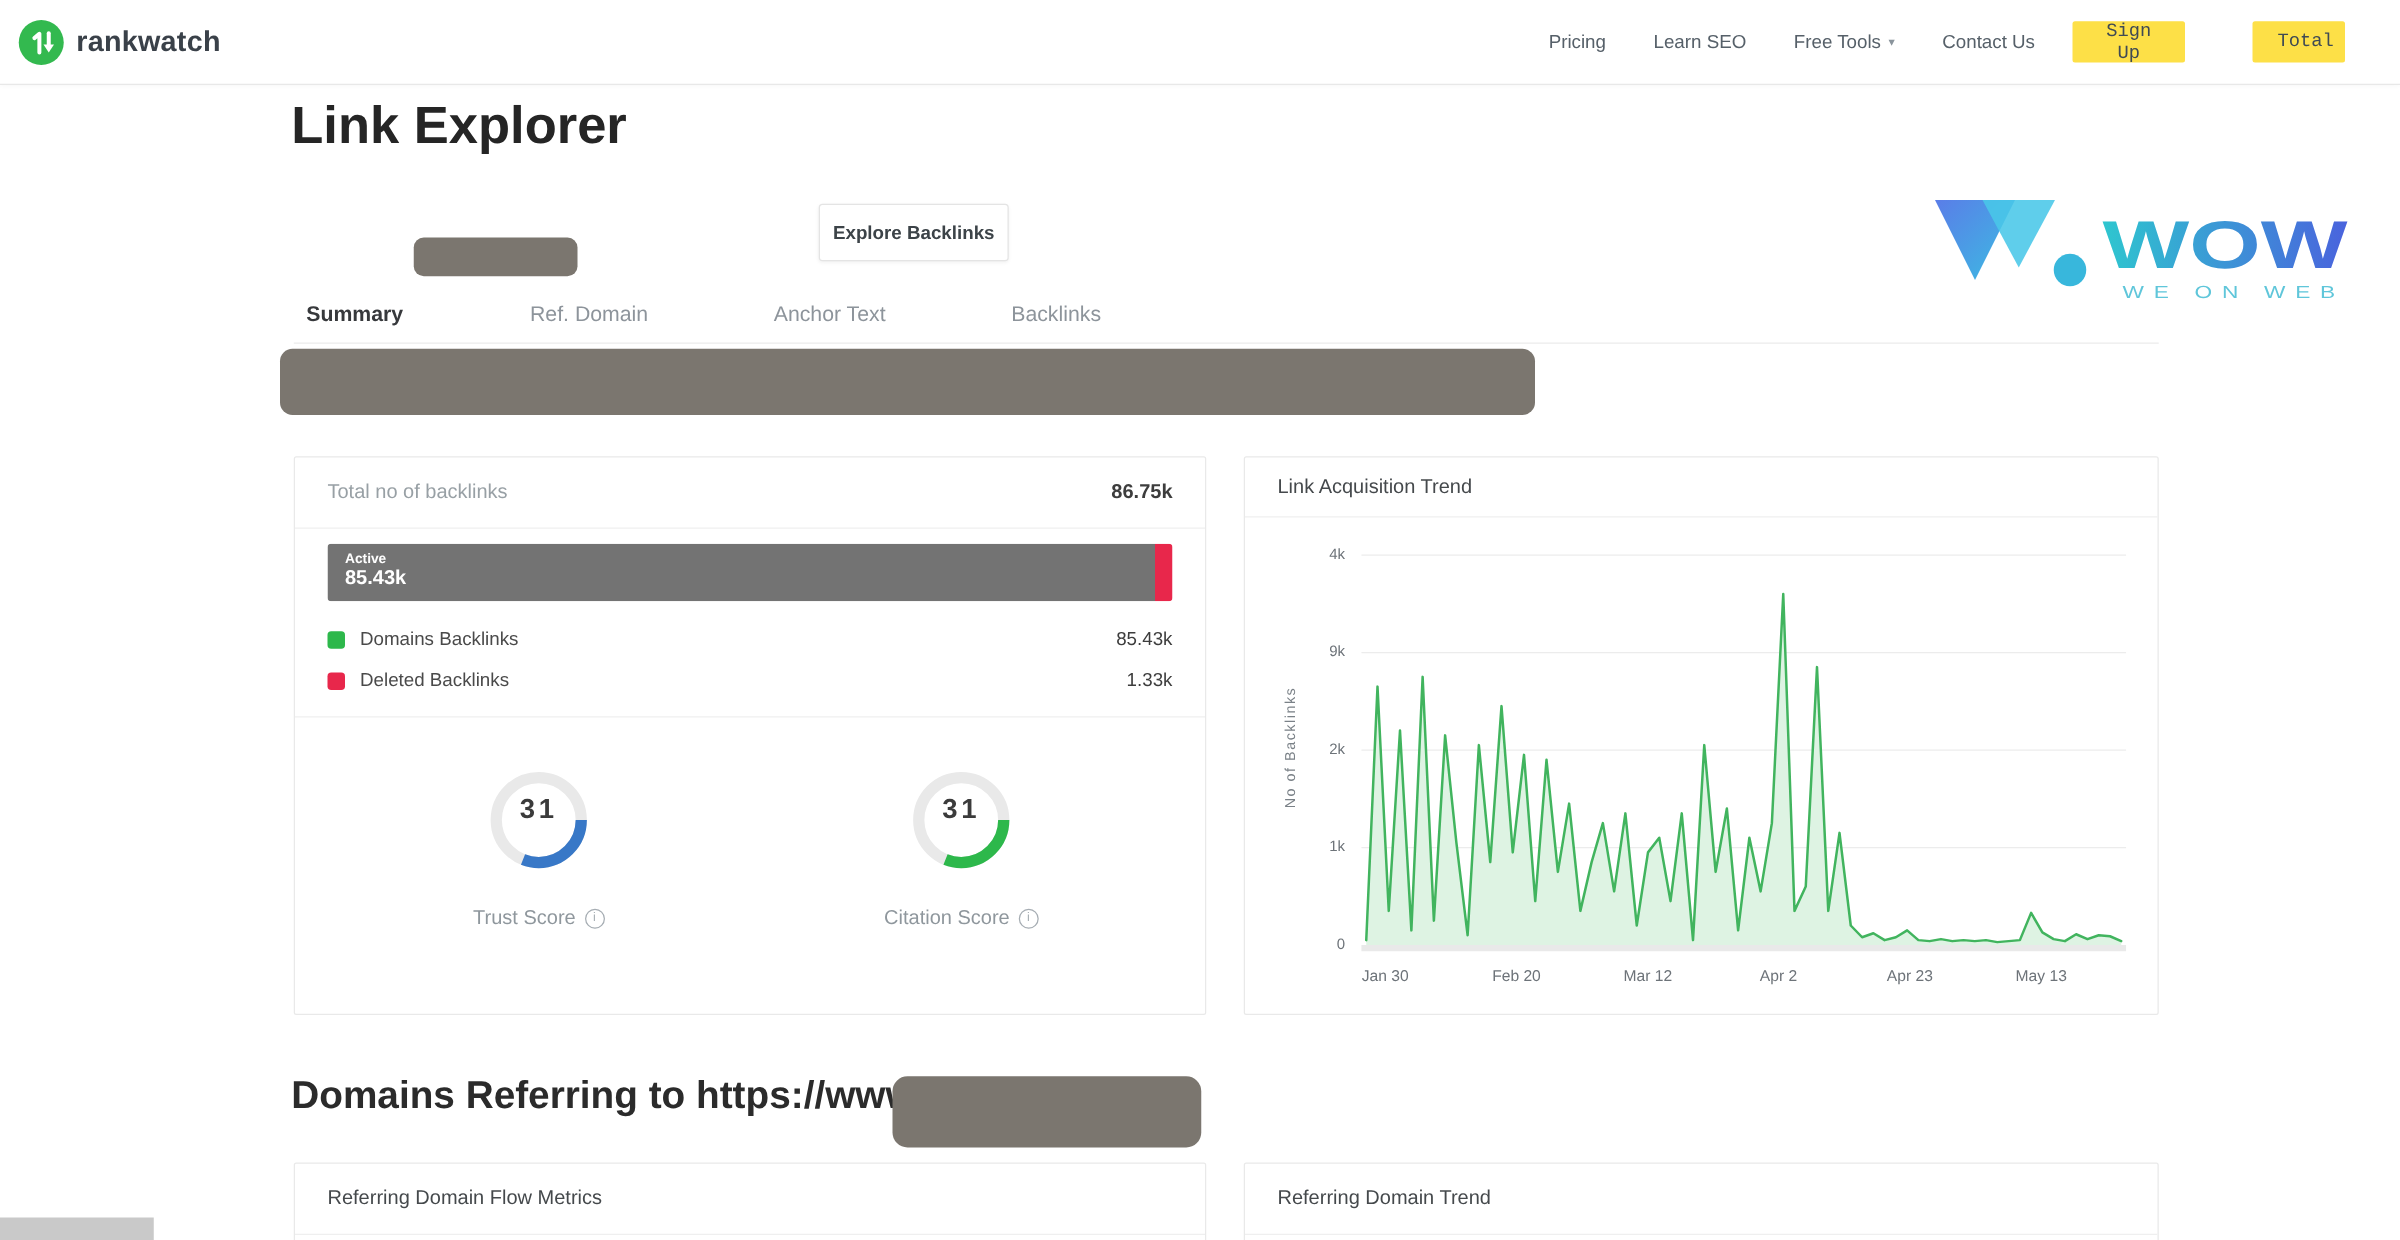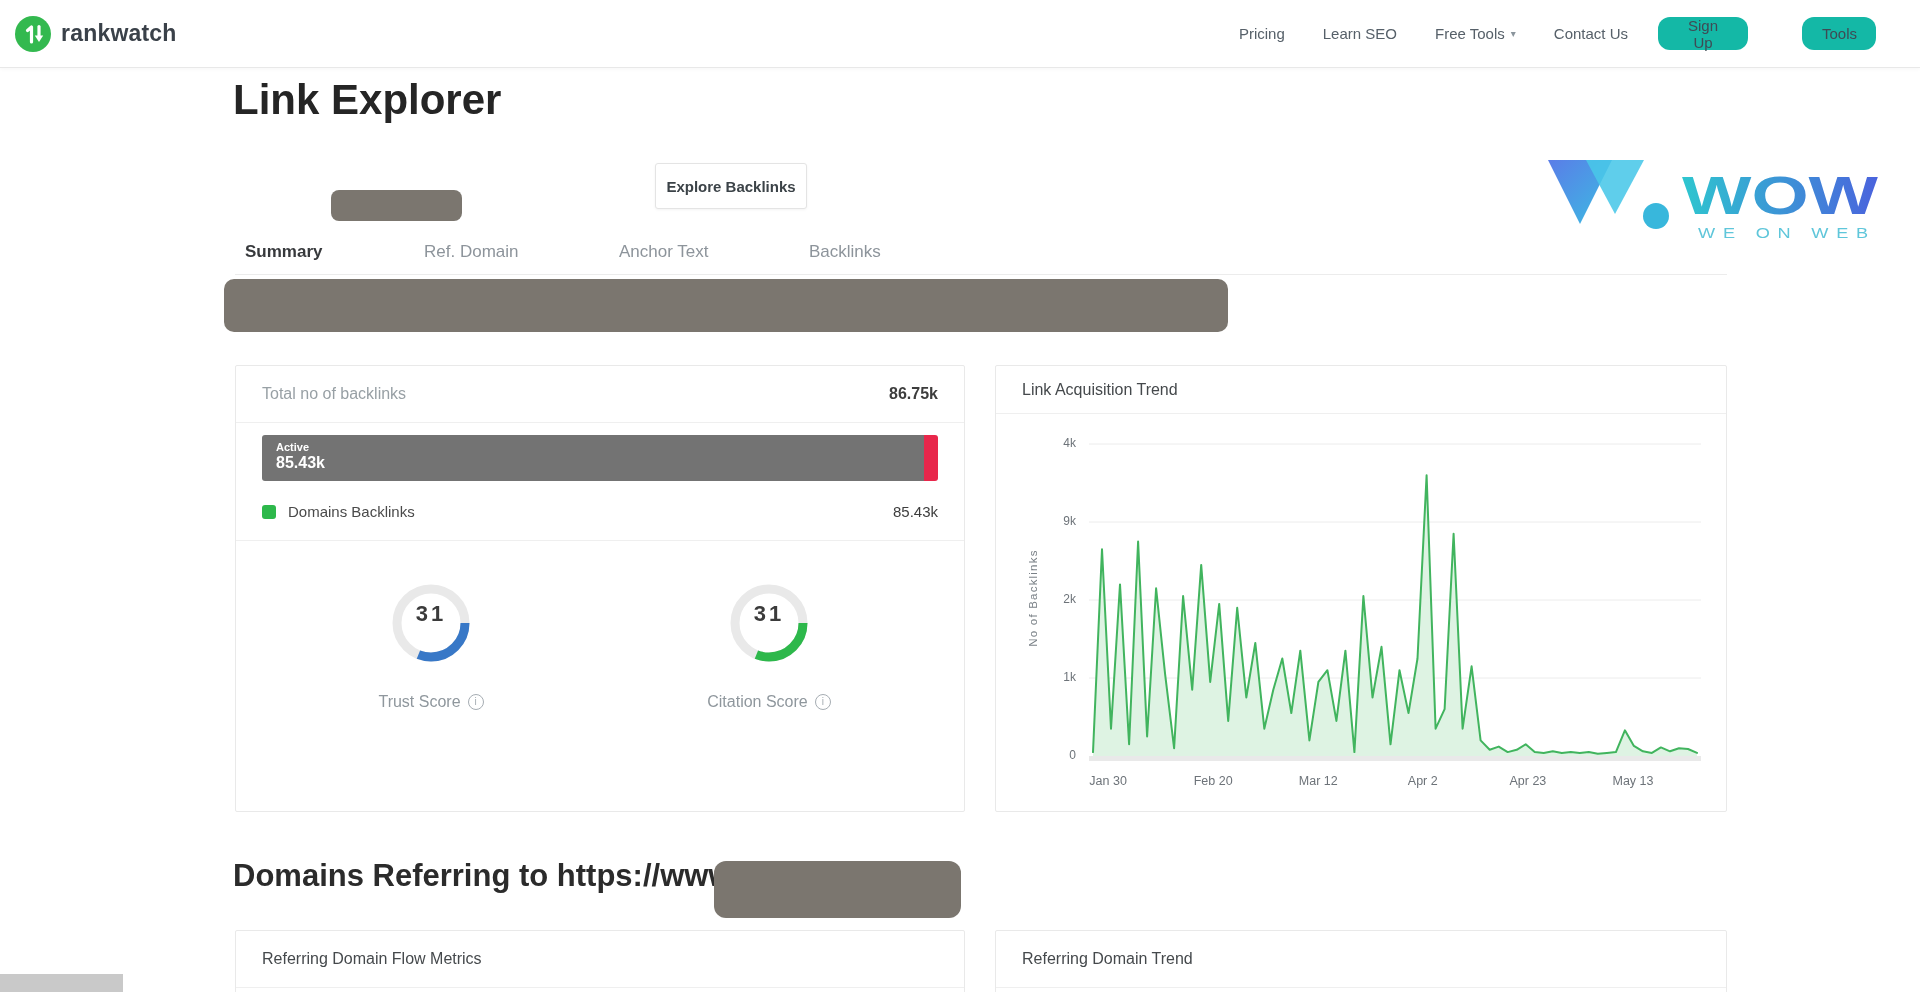--- a/index.html
+++ b/index.html
@@ -12,21 +12,21 @@
   header {
     position:absolute; left:0; top:0; width:1920px; height:68px; background:#fff;
     border-bottom:1px solid #e8e8e8; box-shadow:0 1px 4px rgba(0,0,0,.04);
     display:flex; align-items:center; padding:0 44px 0 14px; z-index:20;
   }
   .brand { display:flex; align-items:center; gap:9px; cursor:pointer; }
   .brand-text { font-size:23px; font-weight:700; color:#3a4149; letter-spacing:.2px; }
   nav { margin-left:auto; display:flex; align-items:center; }
   .nav-link { font-size:15px; color:#566069; margin-left:38px; cursor:pointer; text-decoration:none; display:flex; align-items:center; }
   .caret { font-size:10px; color:#8a949c; margin-left:6px; }
-  .hbtn { background:#14b8a6; color:#3f4a54; font-size:15px; height:33px; padding:0 20px; border:none; border-radius:12px; cursor:pointer; font-family:Liberation Sans, sans-serif; }
+  .hbtn { background:#fde047; color:#3f4a54; font-size:15px; height:33px; padding:0 20px; border:none; border-radius:2px; cursor:pointer; font-family:Liberation Mono, monospace; }
   .hbtn.signup { margin-left:30px; width:90px; }
   .hbtn.login  { margin-left:54px; width:74px; }
   
   .page-title { position:absolute; left:233px; top:76px; font-size:42px; font-weight:600; color:#252525; }
   .search-box {
     position:absolute; left:234px; top:158px; width:409px; height:52px; background:#fff;
     border:1px solid #e7e7e7; border-radius:3px; box-shadow:0 1px 3px rgba(0,0,0,.05);
     padding:7px 12px 0 15px;
   }
   .search-label { font-size:11px; color:#aeb3b8; }
@@ -109,21 +109,21 @@
     </div>
     <nav>
       <a class="nav-link">Pricing</a>
       <a class="nav-link">Learn SEO</a>
       <a class="nav-link">
         <span>Free Tools</span>
         <span class="caret">▾</span>
       </a>
       <a class="nav-link">Contact Us</a>
       <button class="hbtn signup">Sign Up</button>
-      <button class="hbtn login">Tools</button>
+      <button class="hbtn login">Total</button>
     </nav>
   </header>
 
   <h1 class="page-title">Link Explorer</h1>
 
   <div class="redaction redaction-url"></div>
 
   <button class="explore-btn">Explore Backlinks</button>
 
   <svg class="wow-logo" width="336" height="95" viewBox="0 0 336 95">
@@ -164,20 +164,25 @@
         <div class="seg-value">85.43k</div>
       </div>
       <div style="width: 2%; background: rgb(232, 39, 75);"></div>
     </div>
     <div class="legend">
       <div class="legend-row">
         <span class="legend-swatch" style="background: rgb(45, 184, 75);"></span>
         <span class="legend-label">Domains Backlinks</span>
         <span class="legend-value">85.43k</span>
       </div>
+      <div class="legend-row">
+        <span class="legend-swatch" style="background: rgb(232, 39, 75);"></span>
+        <span class="legend-label">Deleted Backlinks</span>
+        <span class="legend-value">1.33k</span>
+      </div>
     </div>
     <div class="gauges-divider"></div>
     <div class="gauges">
       <div class="gauge">
         <svg viewBox="0 0 92 92">
           <circle class="track" cx="46" cy="46" r="34"></circle>
           <circle class="arc" cx="46" cy="46" r="34" stroke-dasharray="66.2 213.6" style="stroke: rgb(56, 120, 199);"></circle>
           <text class="gauge-num" x="46" y="44" text-anchor="middle">31</text>
         </svg>
         <div class="gauge-label">

